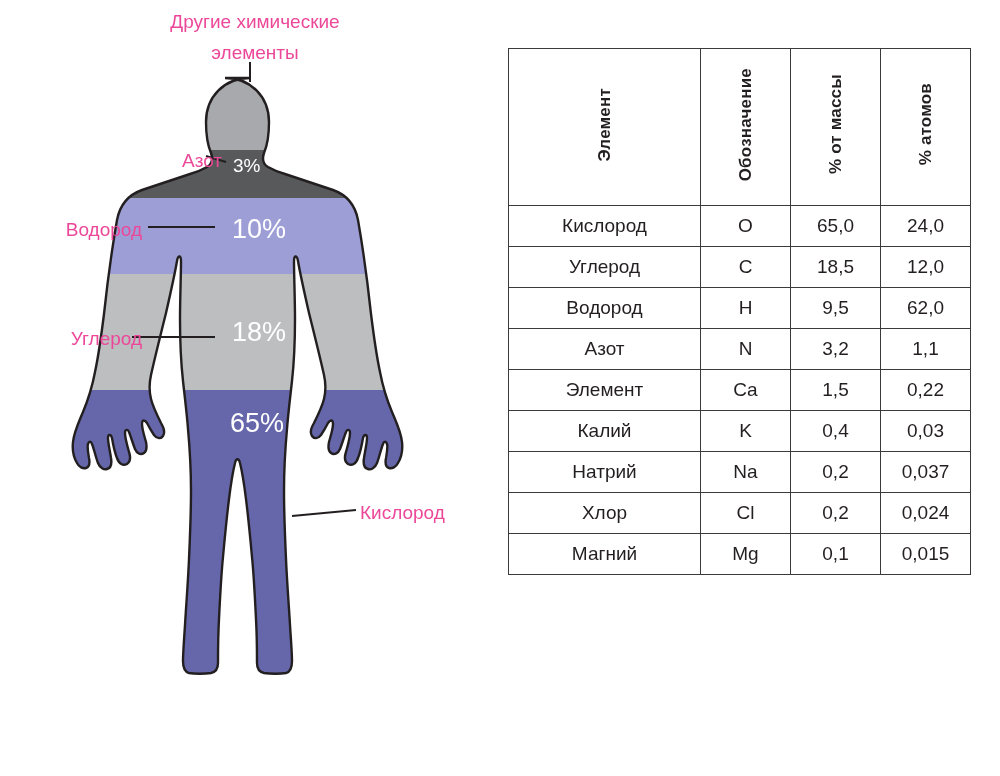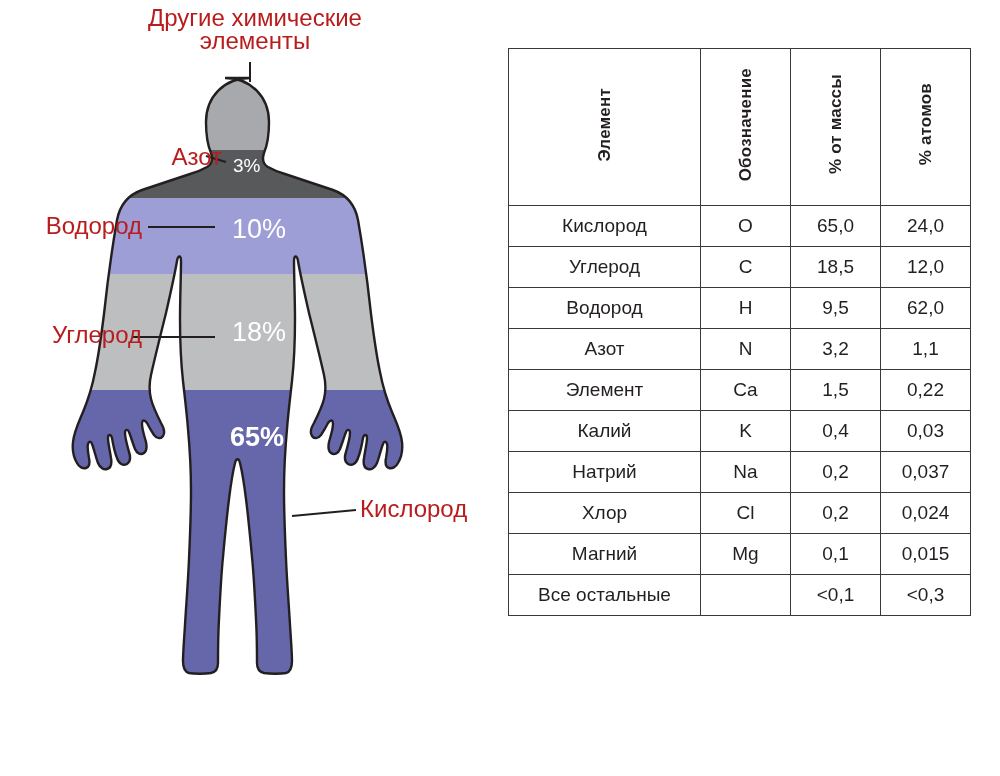--- a/index.html
+++ b/index.html
@@ -20,23 +20,23 @@
   #figure-panel {
     position: absolute;
     left: 0;
     top: 0;
     width: 500px;
     height: 776px;
   }
 
   .callout-label {
     position: absolute;
-    font-size: 24px;
-    line-height: 23px;
-    color: #b91c1c;
+    font-size: 19px;
+    line-height: 31px;
+    color: #ec4899;
     white-space: pre-line;
   }
 
   #label-other {
     left: 140px;
     top: 6px;
     width: 230px;
     text-align: center;
   }
   #label-nitrogen {
@@ -66,21 +66,21 @@
 
   .pct-label {
     position: absolute;
     font-size: 27px;
     color: #ffffff;
     font-family: "Liberation Sans", sans-serif;
   }
   #pct-nitrogen { left: 233px; top: 155px; font-size: 19px; }
   #pct-hydrogen { left: 232px; top: 214px; }
   #pct-carbon   { left: 232px; top: 317px; text-align: right; }
-  #pct-oxygen   { left: 230px; top: 422px; font-weight: bold; }
+  #pct-oxygen   { left: 230px; top: 408px; }
 
   
   #table-panel {
     position: absolute;
     left: 508px;
     top: 48px;
     width: 462px;
   }
   table.comp-table {
     border-collapse: collapse;
@@ -433,21 +433,15 @@
         <td>Cl</td>
         <td>0,2</td>
         <td>0,024</td>
       </tr>
       <tr>
         <td>Магний</td>
         <td>Mg</td>
         <td>0,1</td>
         <td>0,015</td>
       </tr>
-      <tr>
-        <td>Все остальные</td>
-        <td></td>
-        <td>&lt;0,1</td>
-        <td>&lt;0,3</td>
-      </tr>
     </tbody>
   </table>
 </div>
 
 </body></html>

